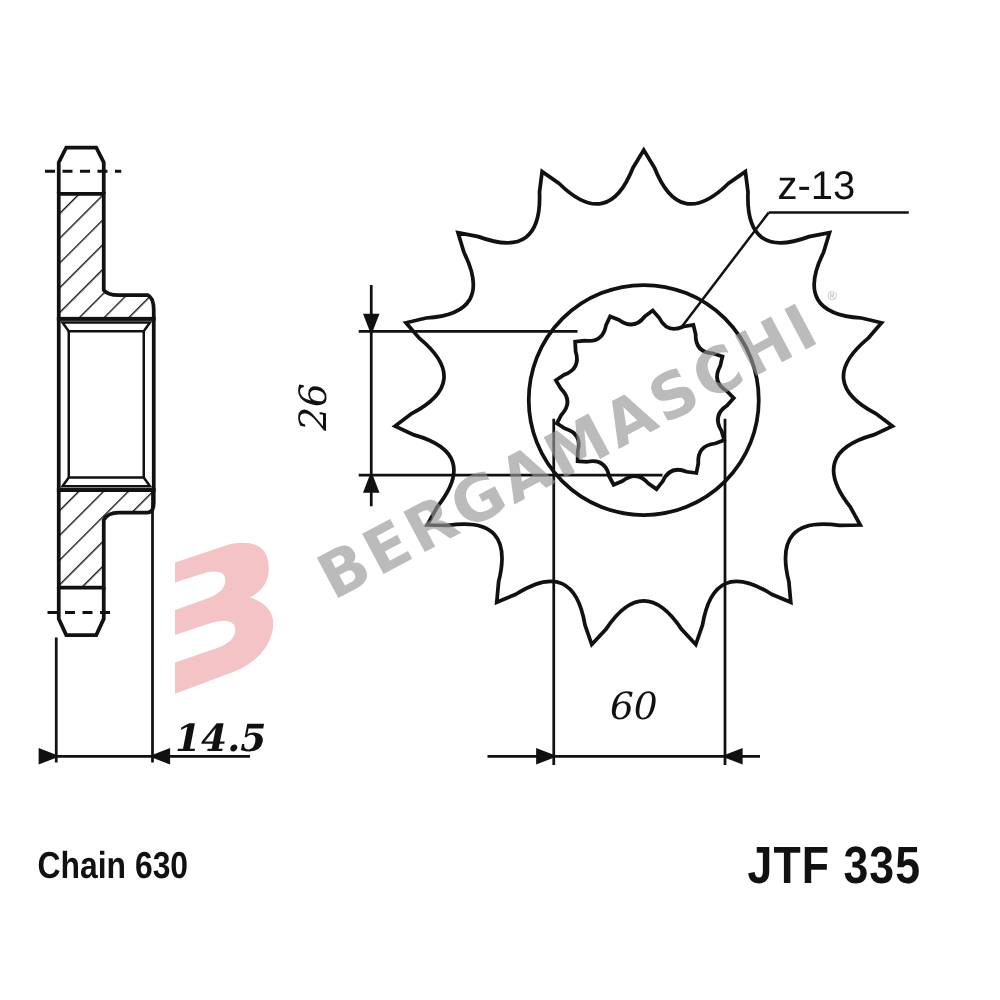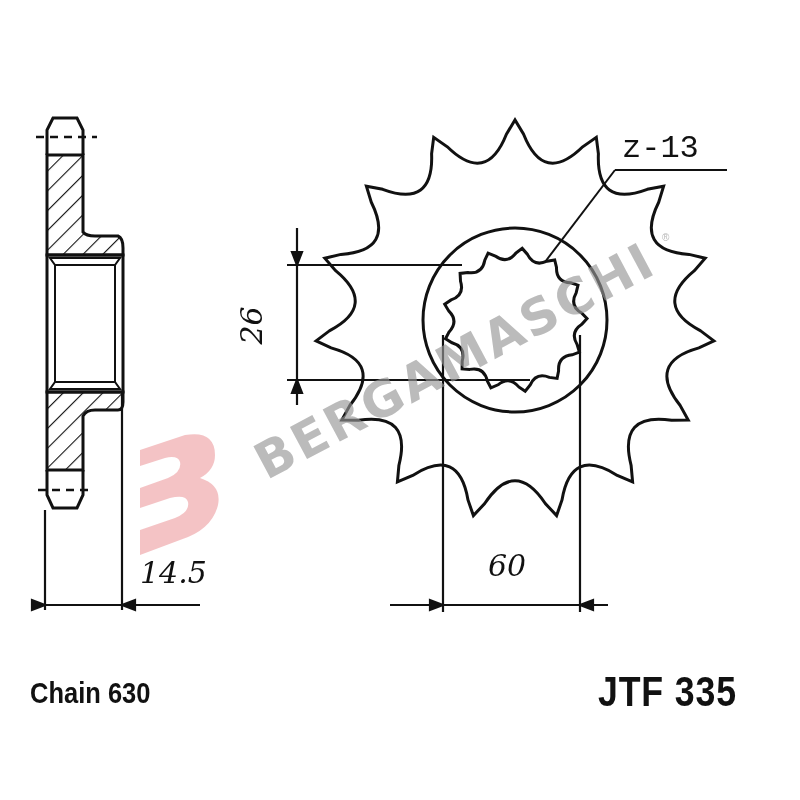--- a/index.html
+++ b/index.html
@@ -3,24 +3,24 @@
   <meta charset="utf-8">
   <style>
     html, body { margin: 0; padding: 0; background: #ffffff; }
     body { width: 800px; height: 800px; position: relative; overflow: hidden; font-family: "Liberation Sans", sans-serif; }
     #drawing { position: absolute; left: 0; top: 0; width: 800px; height: 800px; }
     .lbl { position: absolute; color: #111; }
     .dim-italic { font-family: "DejaVu Serif", serif; font-style: italic; font-size: 30px; }
     .caption { font-family: "Liberation Sans", sans-serif; font-weight: bold; }
     #chain-label { left: 30px; top: 676px; font-size: 30px; transform: scaleX(0.85); transform-origin: left top; }
     #part-label { left: 598px; top: 668px; font-size: 42px; transform: scaleX(0.85); transform-origin: left top; letter-spacing: 1px; }
-    #dim-14-5 { left: 140px; top: 555px; }
+    #dim-14-5 { left: 140px; top: 574px; font-weight: bold; }
     #dim-30 { left: 488px; top: 548px; }
     #dim-26 { left: 232px; top: 308px; transform: rotate(-90deg); transform-origin: center; }
-    #teeth-label { left: 622px; top: 130px; font-family: Liberation Mono, monospace; font-size: 32px; }
+    #teeth-label { left: 622px; top: 130px; font-family: Liberation Sans, sans-serif; font-size: 32px; }
     #watermark { position: absolute; left: 245px; top: 440px; font-family: "DejaVu Sans", sans-serif; font-weight: bold; font-size: 50px; color: rgba(150,150,150,0.65); transform: rotate(-28deg); transform-origin: left top; letter-spacing: 3px; white-space: nowrap; }
     #watermark-reg { position: absolute; left: 662px; top: 232px; font-size: 10px; color: rgba(150,150,150,0.7); }
   </style>
 </head>
 <body>
 
 <svg id="drawing" viewBox="0 0 800 800" xmlns="http://www.w3.org/2000/svg">
   <defs>
     <pattern id="hatch" patternUnits="userSpaceOnUse" width="14" height="14" patternTransform="rotate(45)">
       <line x1="0" y1="0" x2="0" y2="14" stroke="#111" stroke-width="2.2"></line>

